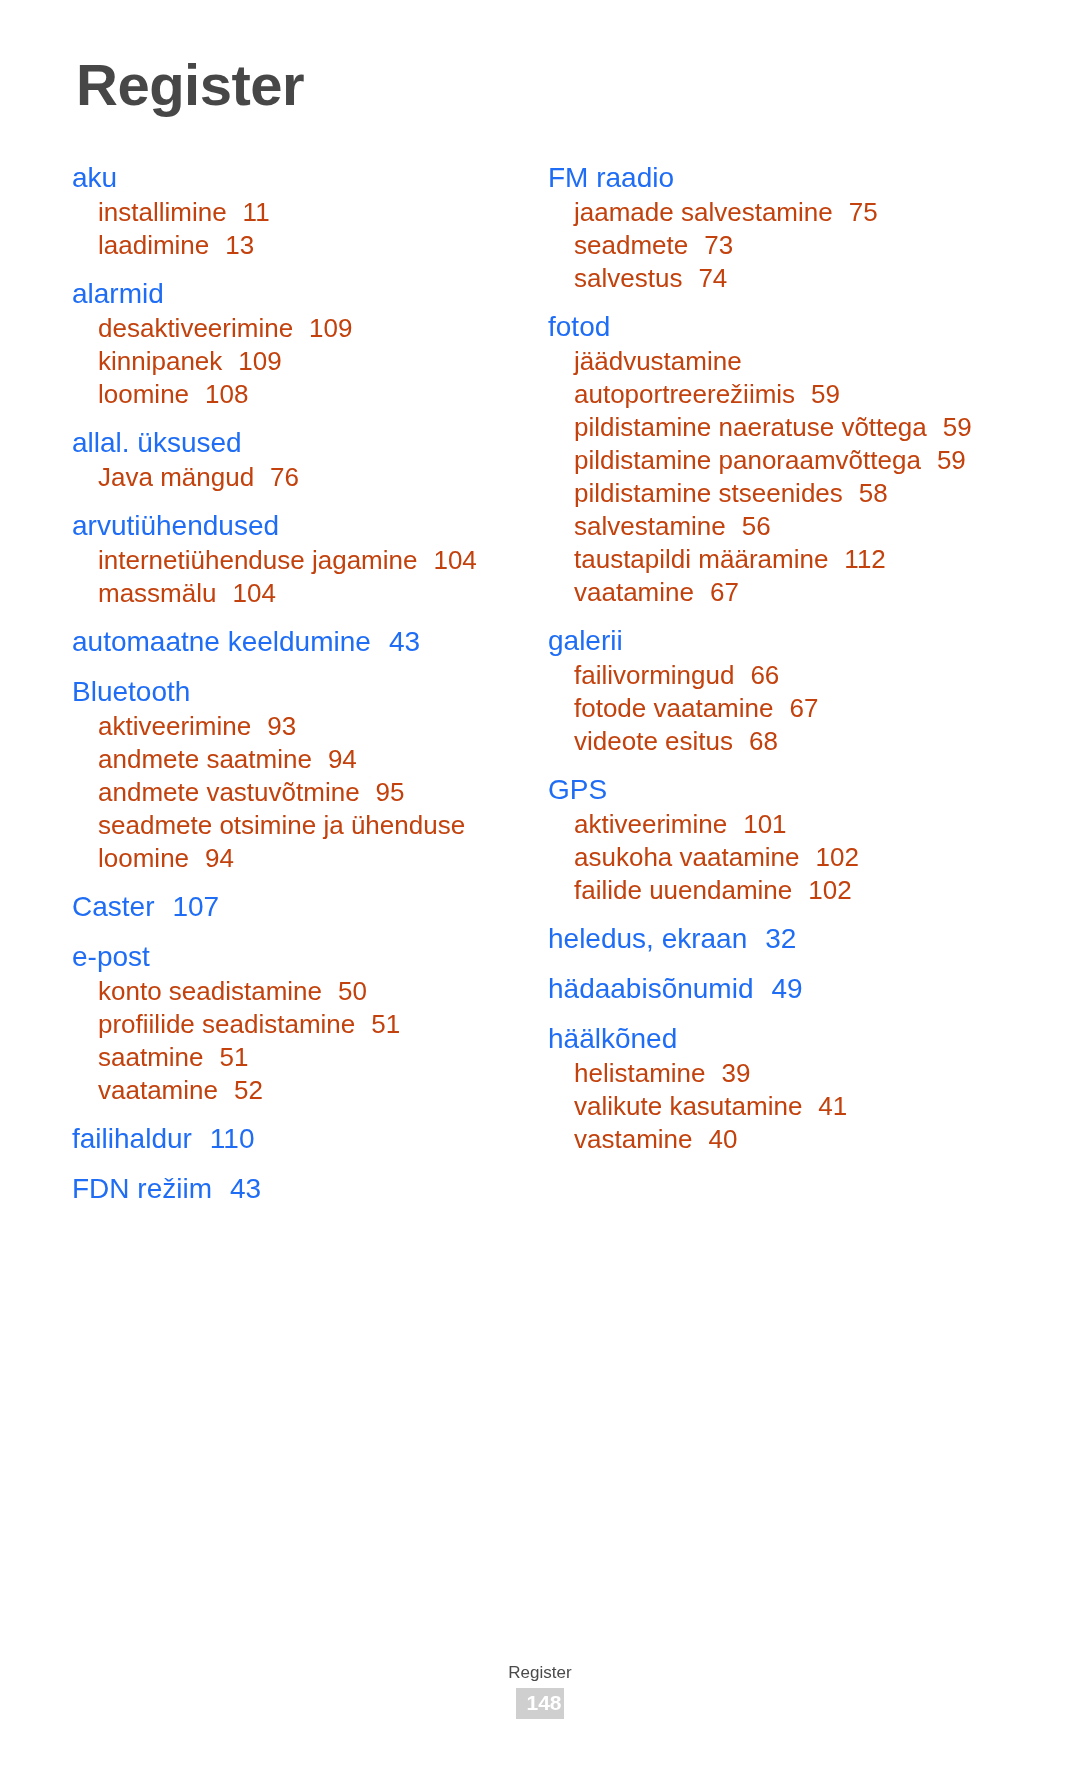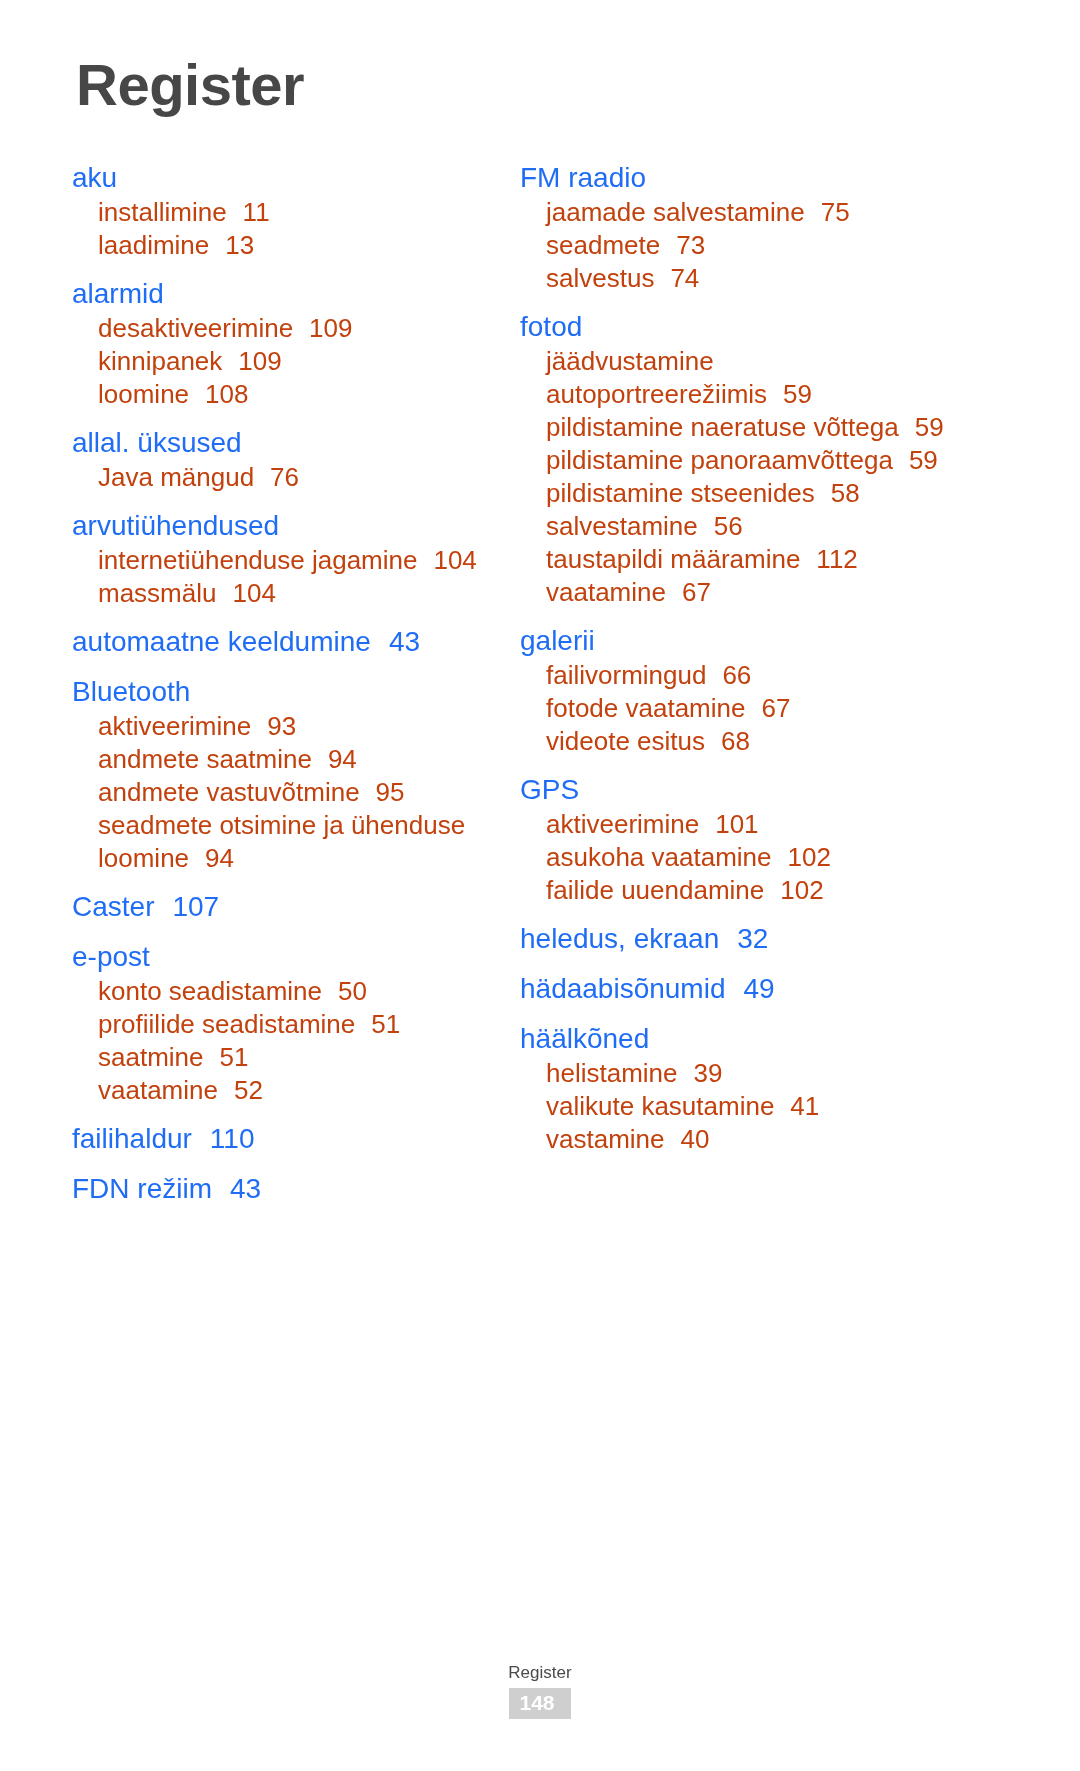--- a/index.html
+++ b/index.html
@@ -38,20 +38,21 @@
 
   
   .columns {
     position: absolute;
     left: 0;
     top: 160px;
     width: 1080px;
     display: flex;
     flex-direction: row;
     align-items: flex-start;
+    gap: 28px;
   }
   .col {
     width: 430px;
     display: flex;
     flex-direction: column;
   }
   .col-left  { margin-left: 72px; }
   .col-right { margin-left: 18px; }
 
   
@@ -98,21 +99,21 @@
     color: #4a4a4a;
     line-height: 22px;
   }
   .footer-pagenum {
     display: inline-block;
     margin-top: 4px;
     background: #cfcfcf;
     color: #ffffff;
     font-size: 21px;
     font-weight: bold;
-    padding: 2px 16px 3px 10px;
+    padding: 2px 2px 3px 10px;
     line-height: 26px;
   }
 </style>
 </head>
 <body>
 
 <div class="page">
 
   <div class="page-title">Register</div>
 

